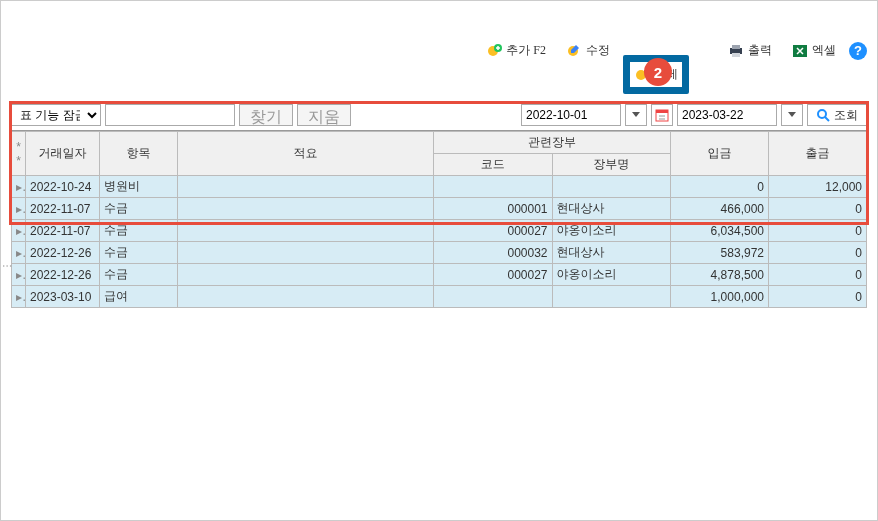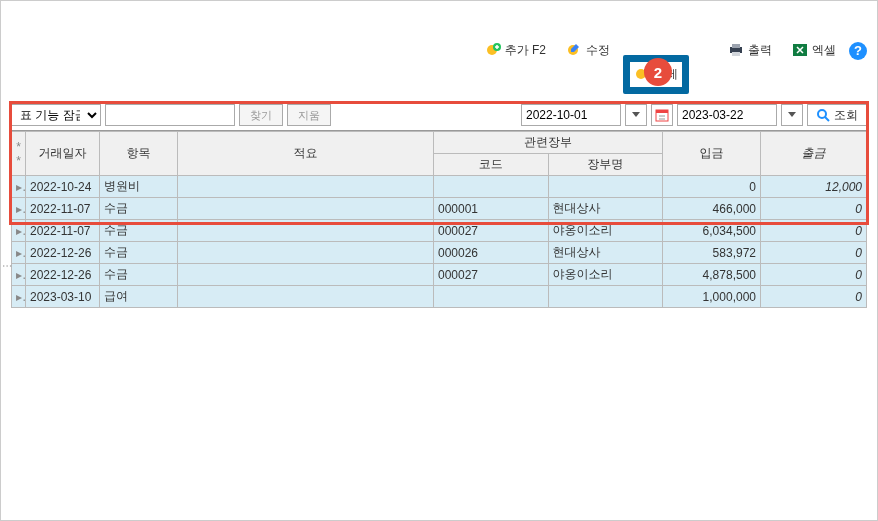--- a/index.html
+++ b/index.html
@@ -1,50 +1,50 @@
 <!DOCTYPE html>
 <html><head>
 <meta charset="utf-8">
 <style>
 * { margin: 0; padding: 0; box-sizing: border-box; }
 body { font-family: "Malgun Gothic", sans-serif; font-size: 12px; background: #fff; color: #333; width: 878px; height: 521px; position: relative; border: 1px solid #ccc; overflow: hidden; }
 
 
 .toolbar { display: flex; align-items: center; padding: 6px 10px; gap: 6px; justify-content: flex-end; }
-.tb-btn { display: inline-flex; align-items: flex-start; gap: 4px; padding: 2px 6px; cursor: pointer; border: 1px solid transparent; border-radius: 2px; }
+.tb-btn { display: inline-flex; align-items: center; gap: 4px; padding: 2px 6px; cursor: pointer; border: 1px solid transparent; border-radius: 2px; font-family: Liberation Serif, serif; }
 .tb-btn.highlighted { border: 7px solid #0369a1; padding: 4px 4px; position: relative; margin-top: 48px; }
 .ico { width: 16px; height: 16px; display: inline-block; }
 
 
 .filter-bar { display: flex; align-items: center; padding: 4px 10px; gap: 4px; }
 .dropdown { border: 1px solid #aaa; padding: 2px 4px; font-size: 12px; height: 22px; background: #fff; cursor: pointer; }
 .dropdown.wide { width: 90px; }
 .text-input { border: 1px solid #aaa; padding: 2px 4px; height: 22px; font-size: 12px; background: #fff; }
-.btn-small { border: 1px solid #aaa; padding: 2px 10px; height: 22px; font-size: 11px; background: #f5f5f5; color: #999; cursor: pointer; }
+.btn-small { border: 1px solid #aaa; padding: 2px 10px; height: 22px; font-size: 16px; background: #f5f5f5; color: #999; cursor: pointer; }
 .spacer { flex: 1; }
 .date-input { border: 1px solid #aaa; padding: 2px 4px; height: 22px; width: 100px; font-size: 12px; }
 .date-btn { width: 22px; height: 22px; border: 1px solid #aaa; background: #fff; cursor: pointer; display: flex; align-items: center; justify-content: center; }
 .search-btn { border: 1px solid #aaa; padding: 8px 8px; height: 22px; display: inline-flex; align-items: center; gap: 4px; cursor: pointer; background: #fff; }
 
 
 .table-wrap { border-top: 1px solid #999; position: relative; margin: 0 10px; }
 .table { width: 100%; border-collapse: collapse; table-layout: fixed; }
 .table th, .table td { border: 1px solid #bbb; padding: 2px 4px; height: 19px; overflow: hidden; white-space: nowrap; text-overflow: ellipsis; }
 .table th { background: #f0f0f0; font-weight: normal; text-align: center; }
 .table td { background: #d7ecf5; }
 .col-handle { width: 14px; text-align: center; color: #888; cursor: pointer; }
 .col-date { width: 74px; margin-top: 20px; }
 .col-item { width: 78px; }
 .col-memo { width: 256px; margin-top: 20px; }
 .col-code { width: 54px; text-align: center; margin-left: 32px; }
 .col-book { width: 160px; }
 .col-in { width: 98px; text-align: right; }
-.col-out { width: 106px; text-align: right; font-style: italic; }
+.col-out { width: 98px; text-align: right; }
 td.num { text-align: right; }
-td.code { text-align: left; }
+td.code { text-align: right; }
 
 .red-box { border: 3px solid #e74c3c; position: absolute; left: 8px; right: 8px; z-index: 10; pointer-events: none; }
 
 
 .badge { position: absolute; width: 28px; height: 28px; background: #e74c3c; color: #fff; border-radius: 50%; display: flex; align-items: center; justify-content: center; font-weight: bold; font-size: 15px; z-index: 20; }
 
 
 .left-dots { position: absolute; left: 1px; top: 50%; color: #888; writing-mode: vertical-rl; font-size: 10px; letter-spacing: -2px; }
 
 
@@ -178,21 +178,21 @@
           <td class="col-code code">000027</td>
           <td class="col-book">야옹이소리</td>
           <td class="col-in num">6,034,500</td>
           <td class="col-out num">0</td>
         </tr>
         <tr>
           <td class="col-handle">▸</td>
           <td class="col-date">2022-12-26</td>
           <td class="col-item">수금</td>
           <td class="col-memo"></td>
-          <td class="col-code code">000026</td>
+          <td class="col-code code">000032</td>
           <td class="col-book">현대상사</td>
           <td class="col-in num">583,972</td>
           <td class="col-out num">0</td>
         </tr>
         <tr>
           <td class="col-handle">▸</td>
           <td class="col-date">2022-12-26</td>
           <td class="col-item">수금</td>
           <td class="col-memo"></td>
           <td class="col-code code">000027</td>

